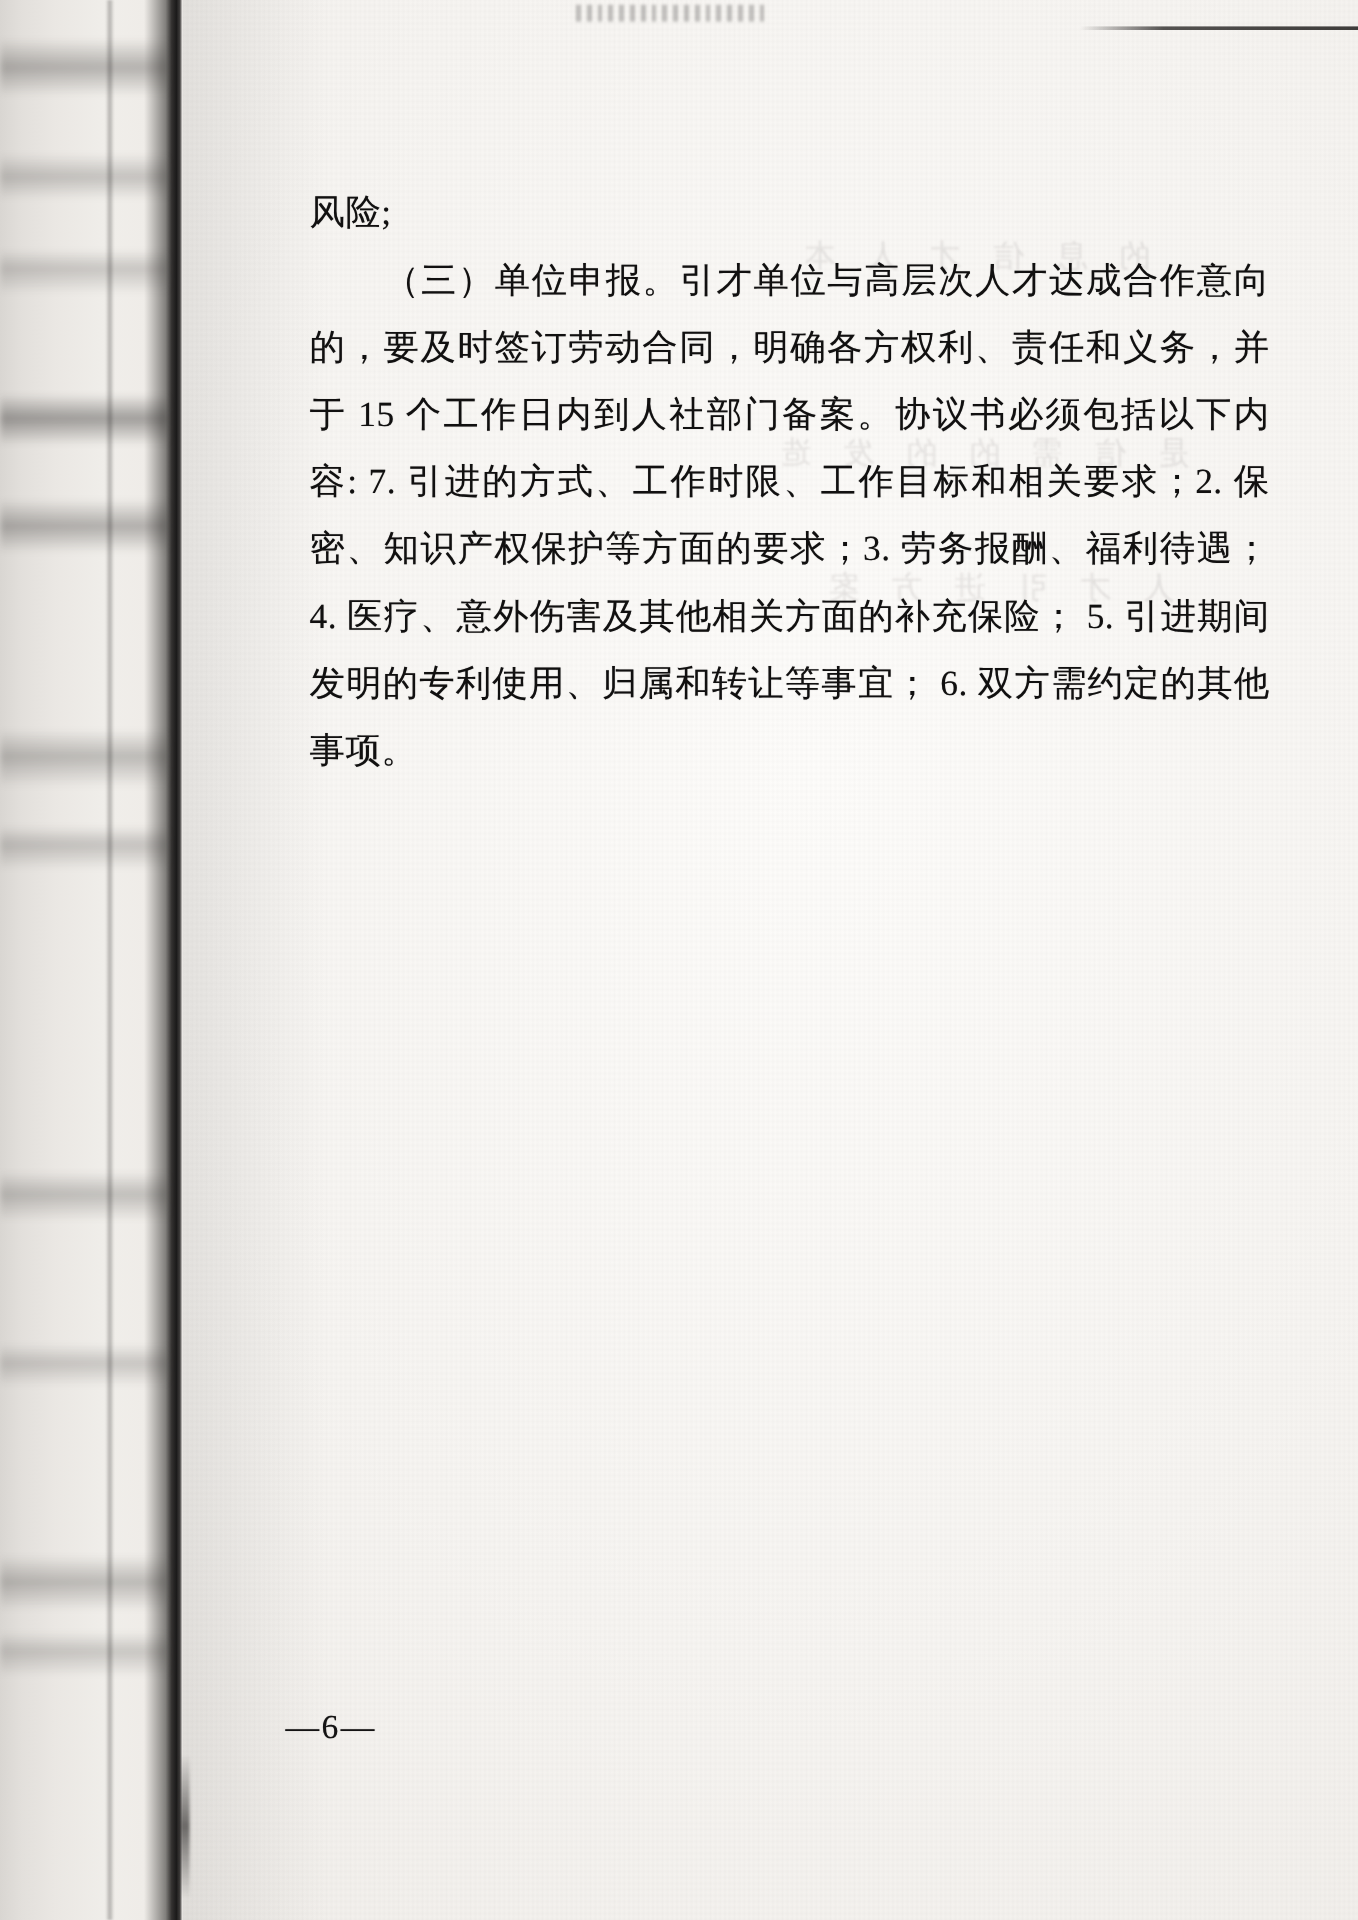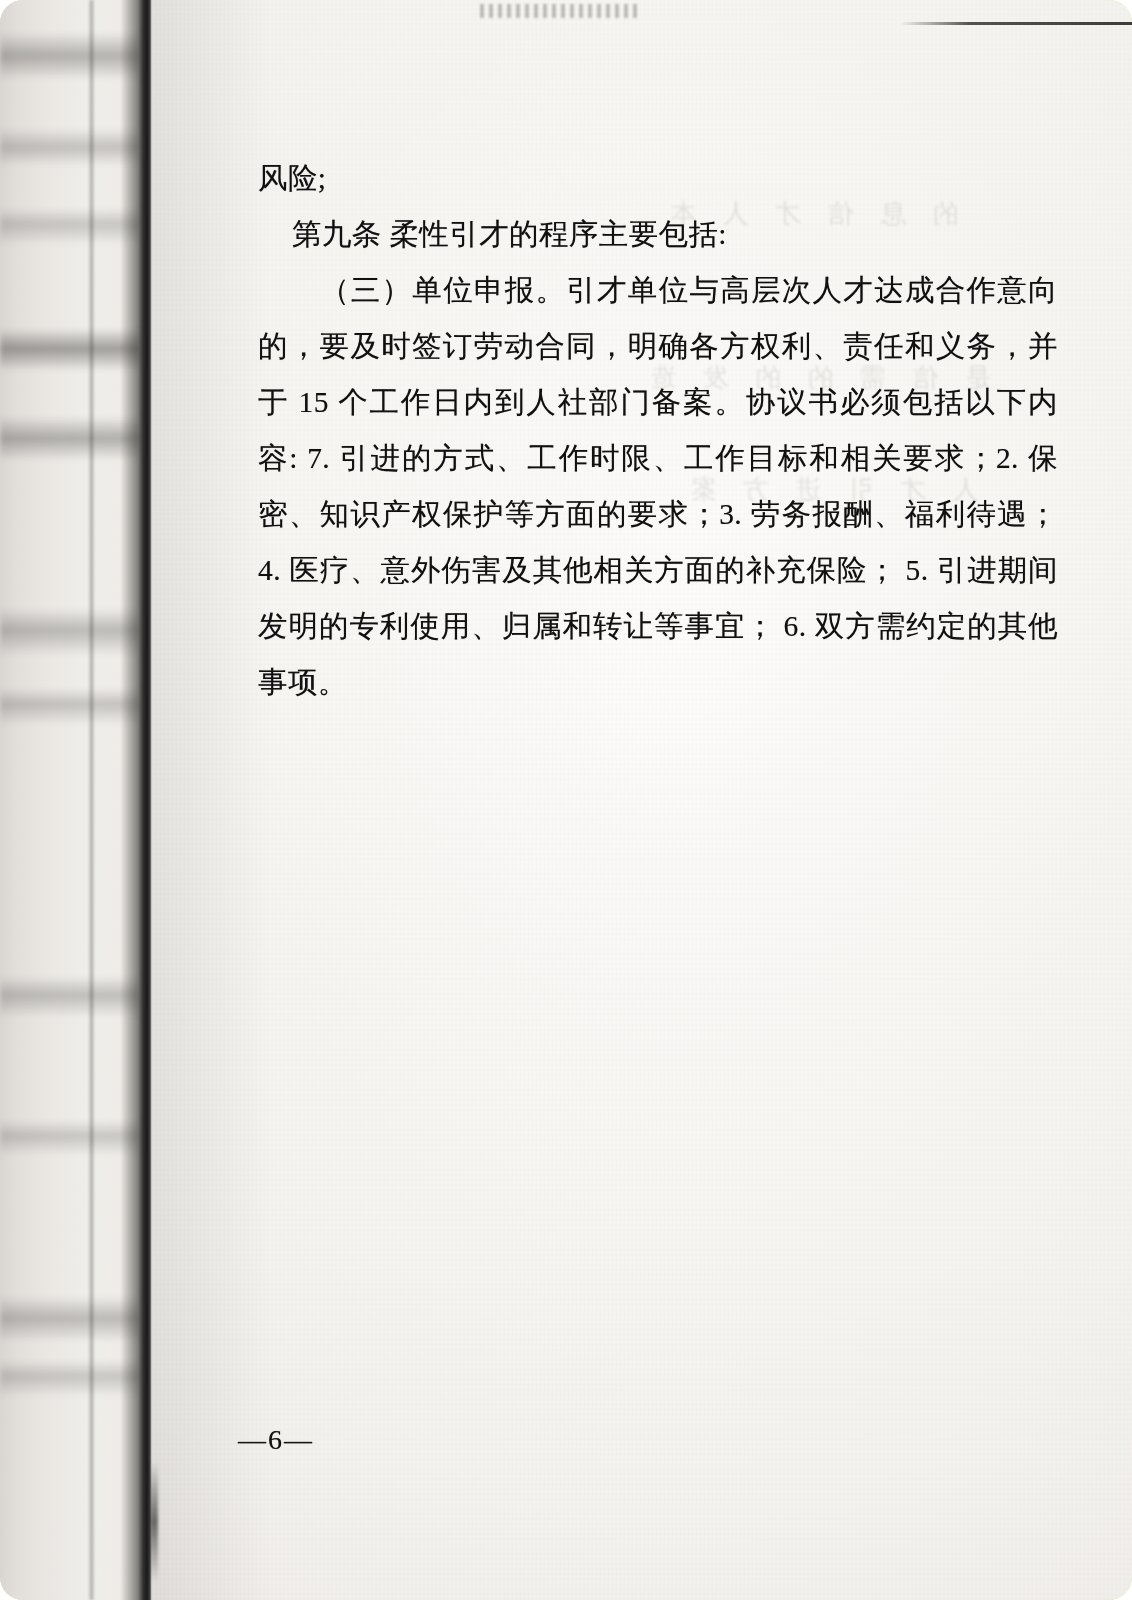--- a/index.html
+++ b/index.html
@@ -13,21 +13,20 @@
     font-family: "Liberation Serif", serif;
     overflow: hidden;
   }
 
   #page {
     position: relative;
     width: 1132px;
     height: 1600px;
     background: #bef264;
     overflow: hidden;
-    border-radius: 23px;
   }
 
   
   .paper {
     position: absolute;
     left: 0; top: 0;
     width: 1132px; height: 1600px;
     background:
       radial-gradient(ellipse at 60% 40%, #fdfcfa 0%, #f6f4f1 55%, #efece8 100%);
   }
@@ -186,21 +185,20 @@
 
   <div class="ghost" style="left:660px; top:196px;">的 息 信 才 人 本</div>
   <div class="ghost" style="left:640px; top:360px;">是 信 需 的 的 发 造</div>
   <div class="ghost" style="left:680px; top:472px;">人 才 引 进 方 案</div>
 
   <div class="doc-body">
     <p class="para">风险;</p>
 
 
 
-    <p class="para indent1">第九条 柔性引才的程序主要包括:</p>
 
 
 
     <p class="para indent2">（三）单位申报。引才单位与高层次人才达成合作意向的，要及时签订劳动合同，明确各方权利、责任和义务，并于 15 个工作日内到人社部门备案。协议书必须包括以下内容: 7. 引进的方式、工作时限、工作目标和相关要求；2. 保密、知识产权保护等方面的要求；3. 劳务报酬、福利待遇；4. 医疗、意外伤害及其他相关方面的补充保险； 5. 引进期间发明的专利使用、归属和转让等事宜； 6. 双方需约定的其他事项。</p>
   </div>
 
   <div class="page-number">—6—</div>
 
 </div>
 

